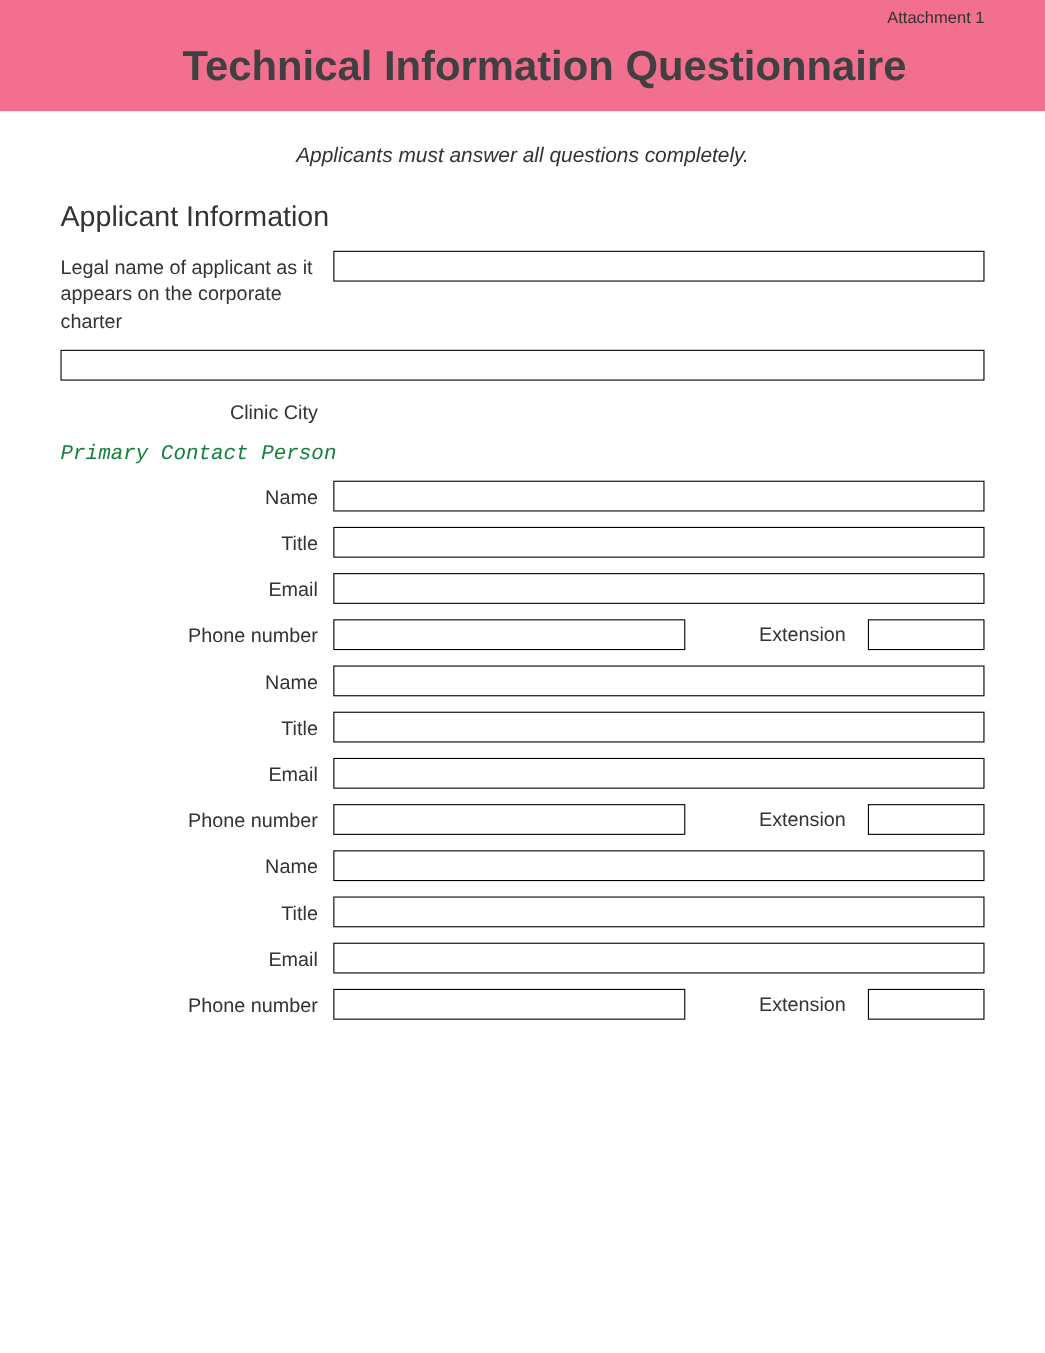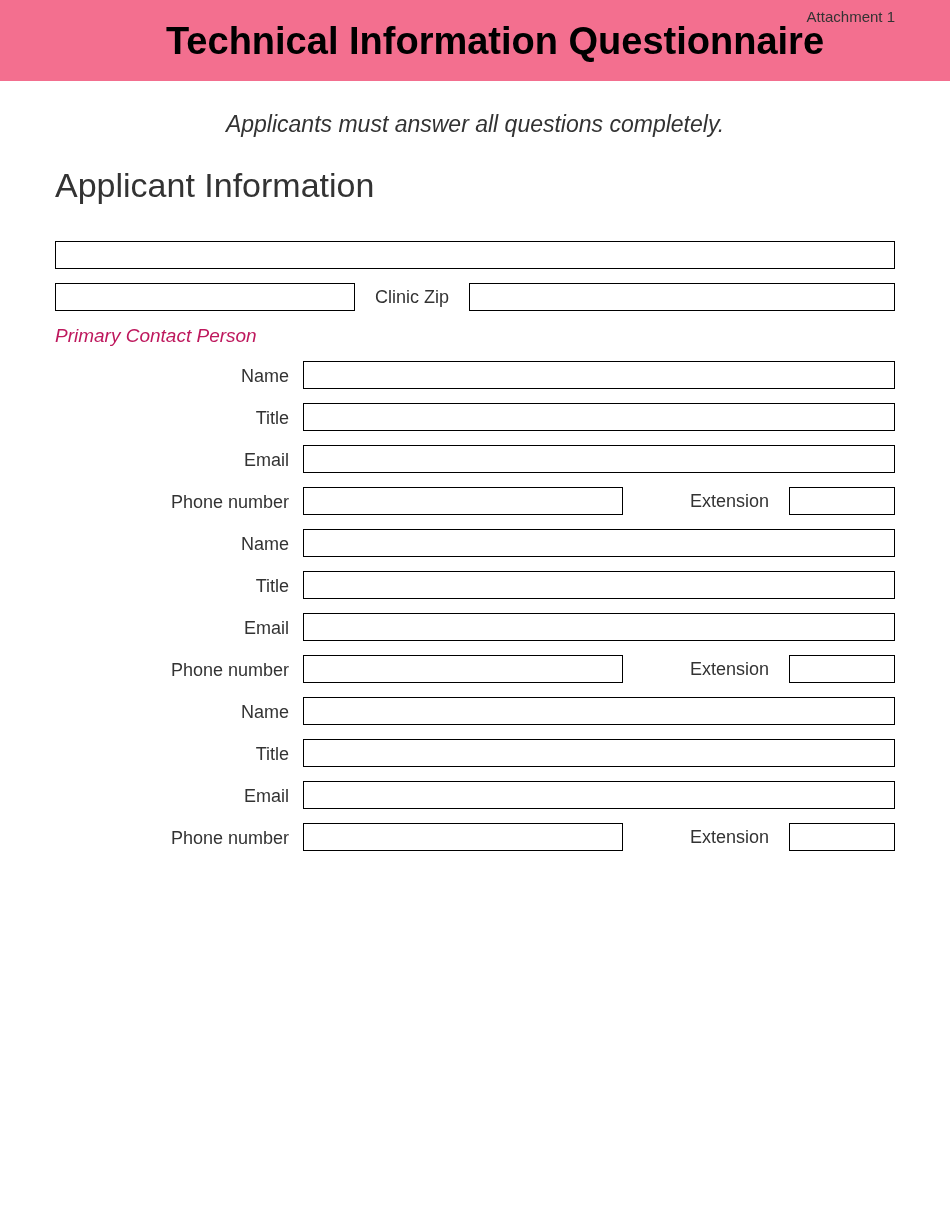--- a/index.html
+++ b/index.html
@@ -8,48 +8,49 @@
     background: #fff;
     color: #333;
     width: 950px;
   }
   .banner {
     background: #f36f8f;
     padding: 20px 55px 18px 35px;
     position: relative;
   }
   .banner h1 {
-    color: #000000;
+    color: #404040;
     font-size: 38px;
     font-weight: bold;
     text-align: center;
     margin-left: 60px;
+    margin-top: 20px;
   }
   .attach {
     position: absolute;
     right: 55px;
     top: 8px;
     font-size: 15px;
     color: #333;
   }
   .content {
     padding: 0 55px 40px 55px;
   }
   .instruction {
     text-align: center;
     font-style: italic;
-    font-size: 23px;
+    font-size: 19px;
     margin: 30px 0 28px 0;
     color: #333;
   }
   h2 {
-    font-size: 34px;
+    font-size: 26px;
     font-weight: normal;
     color: #333;
-    margin-bottom: 36px;
+    margin-bottom: 16px;
   }
   .row {
     display: flex;
     align-items: flex-start;
     margin-bottom: 14px;
   }
   .label-col {
     width: 248px;
     flex-shrink: 0;
     text-align: right;
@@ -78,52 +79,55 @@
   .clinic-type { width: 400px; }
   .ext-box { width: 106px; }
   .inline-label {
     font-size: 18px;
     color: #333;
     padding: 0 6px;
   }
   .subhead {
     font-style: italic;
     font-size: 19px;
-    color: #be185d;
+    color: #15803d;
     margin: 10px 0 14px 0;
+    font-family: Liberation Mono, monospace;
   }
 </style>
 </head>
 <body>
 
 <div class="banner">
   <div class="attach">Attachment 1</div>
   <h1>Technical Information Questionnaire</h1>
 </div>
 
 <div class="content">
 
   <p class="instruction">Applicants must answer all questions completely.</p>
 
   <h2>Applicant Information</h2>
 
-
-  <div class="row">
-    <div class="field-col">
-        <input type="text" class="txt full" value="" style="">
-      </div>
-  </div>
-
-
-  <div class="row">
-    <div class="field-col">
-      <input type="text" class="txt half" value="" style="">
-      <span class="inline-label">Clinic Zip</span>
-      <input type="text" class="txt" style="flex: 1 1 0%;" value="">
-    </div>
+  <div class="row">
+    <div class="label-col left-align">Legal name of applicant as it appears on the corporate charter</div>
+    <div class="field-col">
+        <input type="text" class="txt full" value="" style="">
+      </div>
+  </div>
+
+  <div class="row">
+    <div class="field-col">
+        <input type="text" class="txt full" value="" style="">
+      </div>
+  </div>
+
+
+  <div class="row">
+    <div class="label-col">Clinic City</div>
   </div>
 
 
   <div class="subhead">Primary Contact Person</div>
 
   <div class="row">
     <div class="label-col">Name</div>
     <div class="field-col">
         <input type="text" class="txt full" value="" style="">
       </div>

